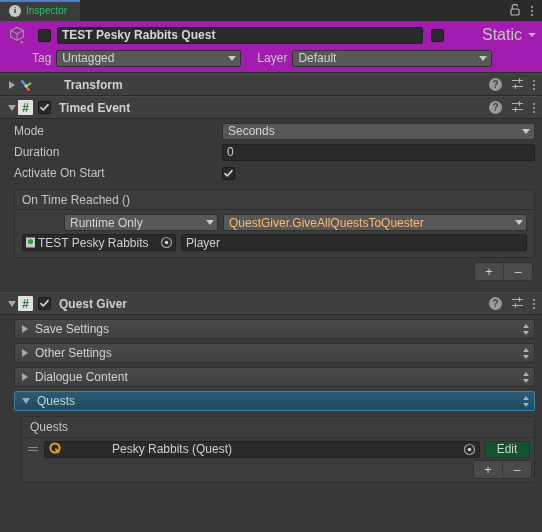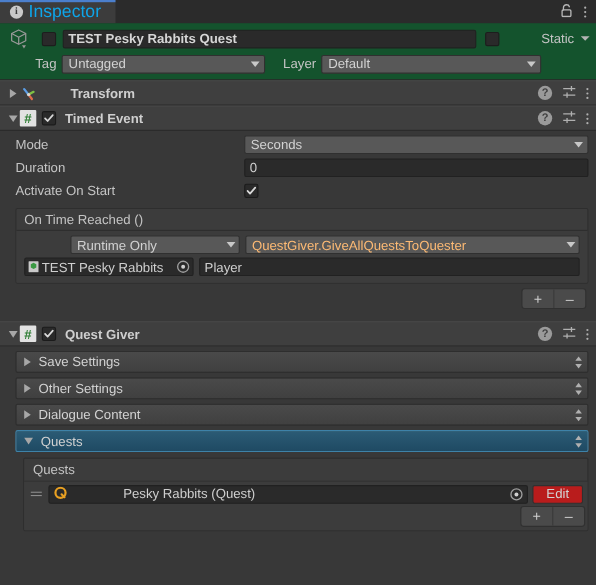--- a/index.html
+++ b/index.html
@@ -45,22 +45,22 @@
     box-sizing: border-box;
   }
   .tab.active::before {
     content: "";
     position: absolute;
     left: 0; right: 0; top: 0;
     height: 2px;
     background: #4b7fcc;
   }
   .tab-label {
-    font-size: 16px;
-    color: #0ea5e9;
+    font-size: 10px;
+    color: #22c55e;
     white-space: nowrap;
   }
   .info-icon {
     width: 12px; height: 12px;
     border-radius: 50%;
     background: #c9c9c9;
     color: #3c3c3c;
     font-size: 9px;
     font-weight: bold;
     display: flex;
@@ -72,21 +72,21 @@
   .tabbar-spacer { flex: 1; }
   .tabbar-right {
     display: flex;
     align-items: center;
     gap: 10px;
     padding-right: 9px;
   }
 
   
   .go-header {
-    background: #14532d;
+    background: #a21caf;
     border-bottom: 1px solid #2a2a2a;
     padding: 4px 6px 5px 6px;
     flex: none;
   }
   .go-row1 {
     display: flex;
     align-items: center;
     height: 20px;
     gap: 6px;
   }
@@ -125,21 +125,21 @@
   .static-check {
     width: 13px; height: 13px;
     background: #2a2a2a;
     border: 1px solid #1d1d1d;
     border-radius: 2px;
     box-sizing: border-box;
     flex: none;
     margin-left: 2px;
   }
   .static-label {
-    font-size: 12px;
+    font-size: 16px;
     color: #c4c4c4;
     white-space: nowrap;
     margin-left: 32px;
   }
   .mini-caret {
     width: 0; height: 0;
     border-left: 4px solid transparent;
     border-right: 4px solid transparent;
     border-top: 4px solid #b4b4b4;
   }
@@ -563,21 +563,21 @@
     flex: 1;
     font-size: 12px;
     color: #cfcfcf;
     white-space: nowrap;
     overflow: hidden;
     margin-left: 48px;
   }
   .edit-btn {
     width: 46px;
     height: 17px;
-    background: #b91c1c;
+    background: #14532d;
     border: 1px solid #303030;
     border-radius: 2px;
     box-sizing: border-box;
     display: flex;
     align-items: center;
     justify-content: center;
     font-size: 12px;
     color: #d2d2d2;
     flex: none;
   }

